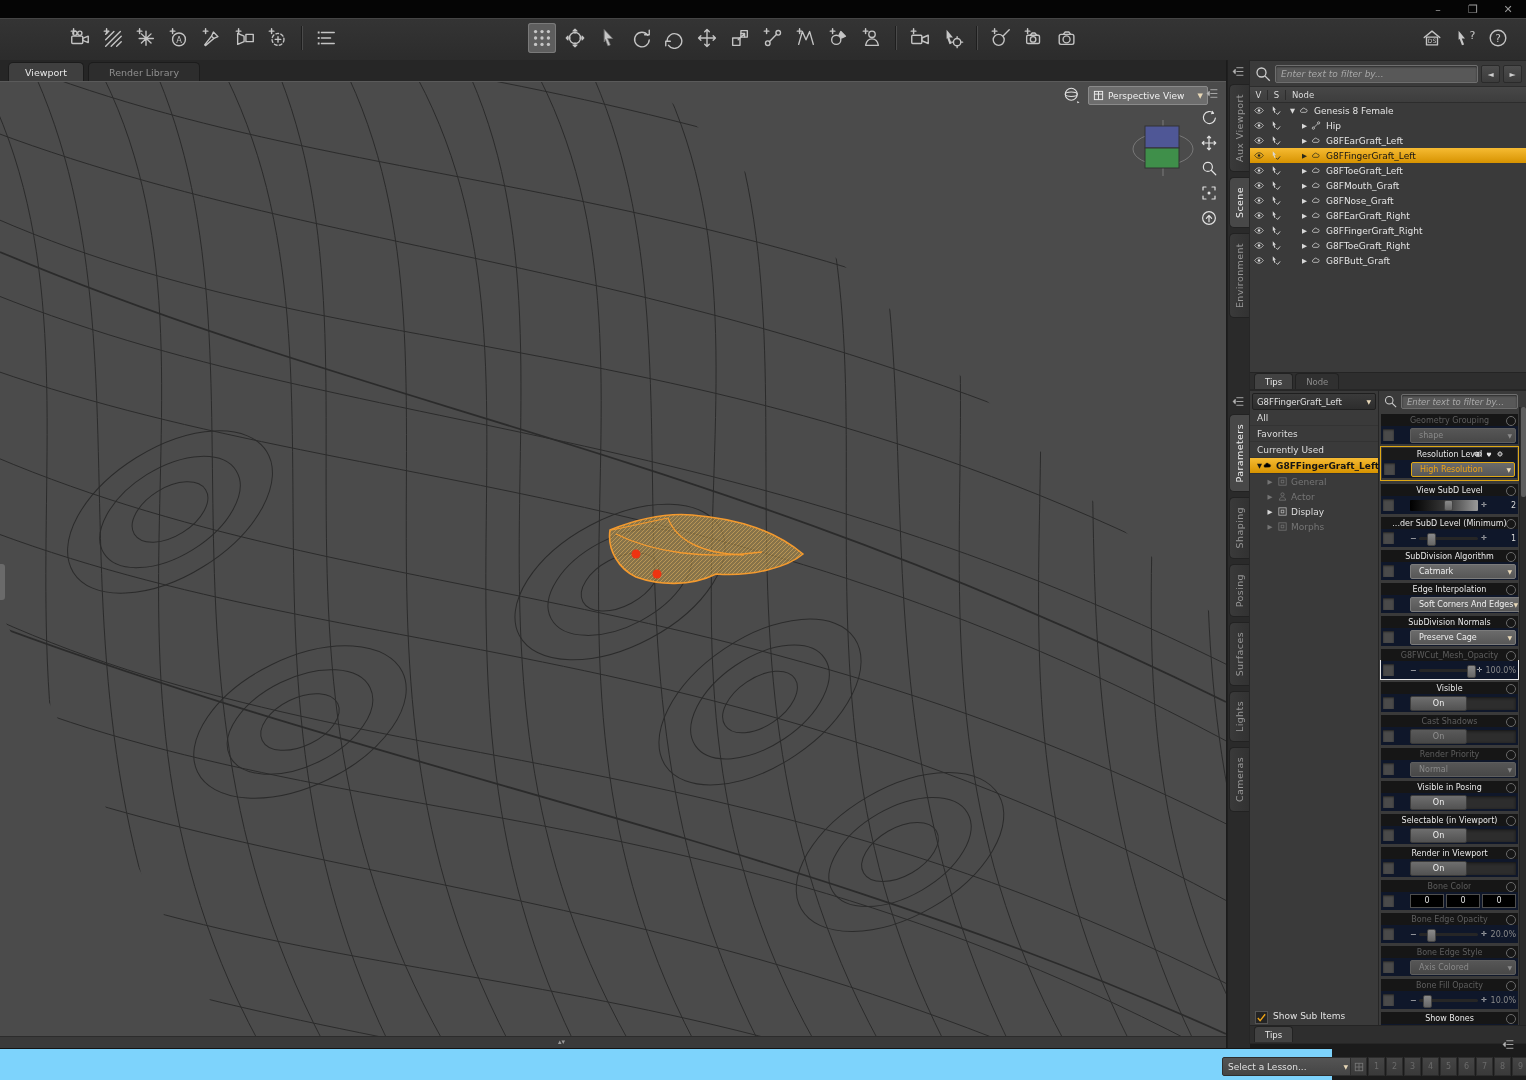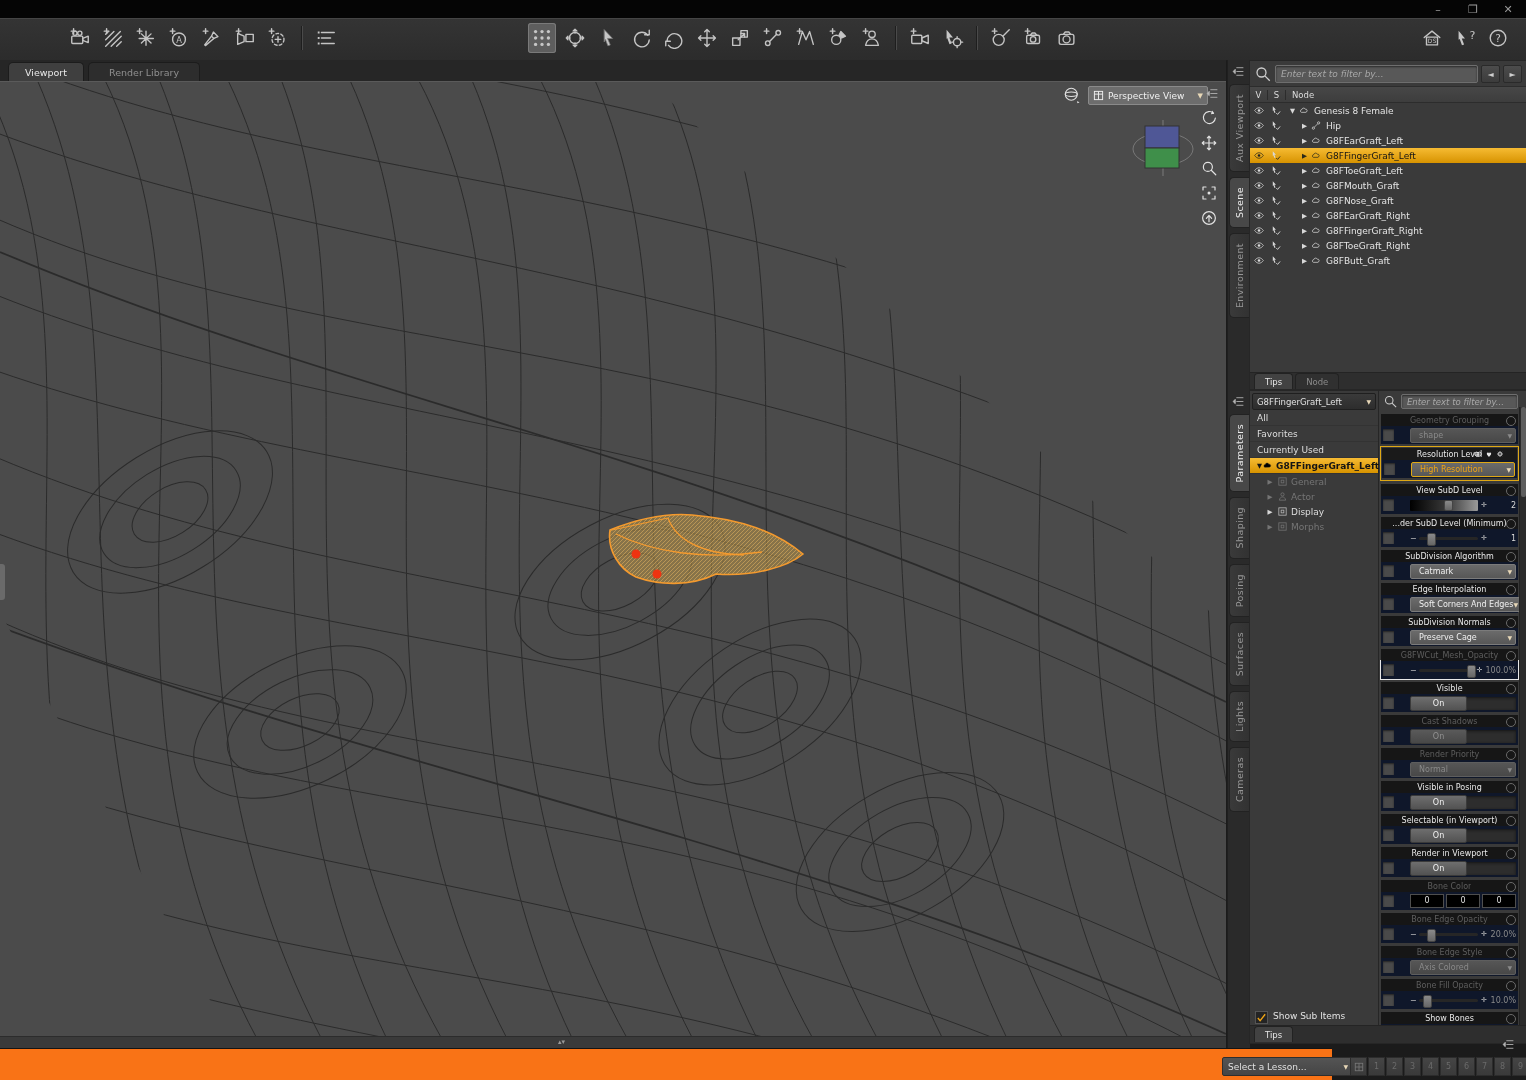--- a/index.html
+++ b/index.html
@@ -103,21 +103,21 @@
   .pc.dis .sl{color:#8a8a8a}
   .c3{flex:1;display:flex;gap:2px}
   .c3 div{flex:1;background:#000;border:1px solid #4e4e4e;color:#e0e0e0;font-size:8px;text-align:center;height:12px;line-height:12px}
   .hl{border:1px solid #dfa815;padding:0 1px 2px 1px;margin:2px 0}
   .hl .ph{margin-top:1px;background:#1a1a1a}
   .hl .dd{border-color:#dfa815;color:#f0a515}
   .lit{outline:1px solid #e8e8e8}
   #paramtips{position:absolute;left:0;bottom:0;width:100%;height:17px;background:#2e2e2e;border-top:1px solid #242424;display:flex;padding-left:4px}
   
   #lessonstrip{position:absolute;left:1226px;top:1040px;width:300px;height:8px}
-  #lessonbar{position:absolute;left:0;top:1048px;width:1332px;height:32px;background:#f97316;border-top:1px solid #141414}
+  #lessonbar{position:absolute;left:0;top:1048px;width:1332px;height:32px;background:#7dd3fc;border-top:1px solid #141414}
   #lessondd{position:absolute;left:1222px;top:8px;width:120px;height:17px;background:linear-gradient(#545454,#454545);border:1px solid #2e2e2e;border-radius:2px;display:flex;align-items:center;font-size:9px;color:#e0e0e0;padding:0 5px}
   #lessondd .cap{flex:1}
   #lessonbtns{position:absolute;left:1350px;top:8px;display:flex;gap:1px}
   .lbtn{width:15px;height:17px;background:linear-gradient(#454545,#3a3a3a);border:1px solid #2c2c2c;color:#6a6a6a;font-size:8px;display:flex;align-items:center;justify-content:center}
   
   .edgehandle{position:absolute;background:#6a6a6a;border-radius:0 3px 3px 0}
 </style>
 </head>
 <body>
 

